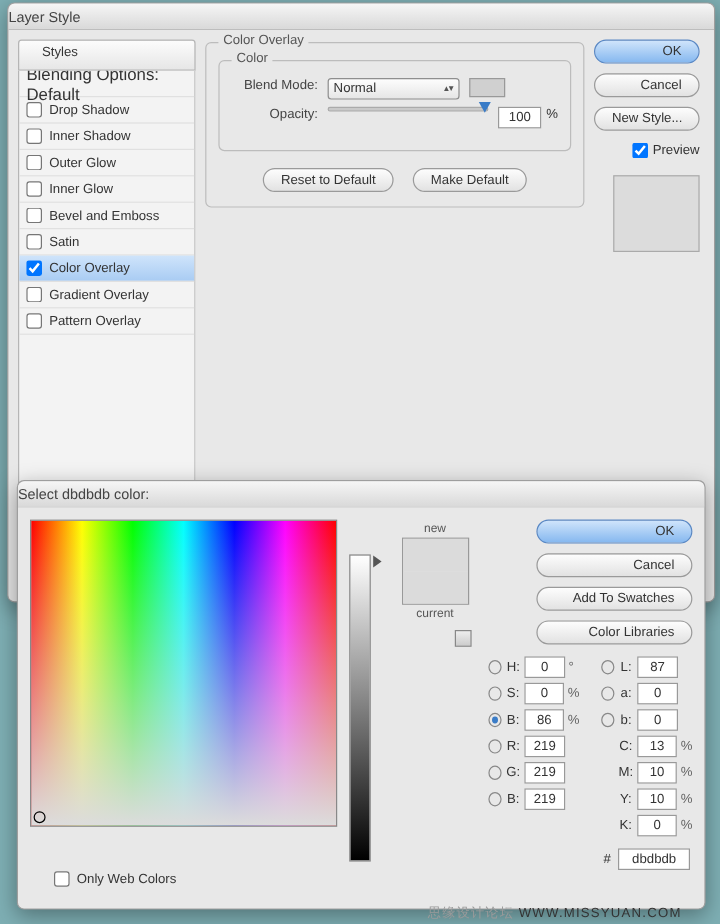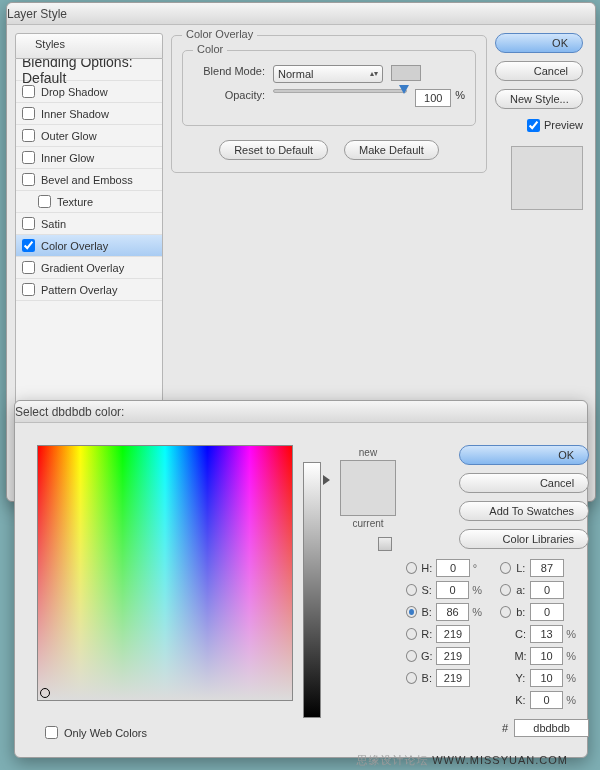--- a/index.html
+++ b/index.html
@@ -33,21 +33,21 @@
 .slider .thumb{position:absolute;right:-3px;top:-5px;width:0;height:0;border-left:5px solid transparent;border-right:5px solid transparent;border-top:9px solid #3a7cc7}
 .num{width:36px;height:18px;border:1px solid #999;background:#fff;text-align:center;line-height:16px}
 .btn-row{display:flex;gap:16px;justify-content:center;margin-top:14px}
 .btn{height:20px;padding:0 14px;border:1px solid #9a9a9a;border-radius:10px;background:linear-gradient(#fdfdfd,#e2e2e2);line-height:18px;cursor:pointer;text-align:right;white-space:nowrap}
 .btn.primary{background:linear-gradient(#cfe4fb,#86b8ef);border-color:#5a88c4}
 .right-col{width:88px;display:flex;flex-direction:column;gap:8px;align-items:stretch}
 .right-col .btn{width:88px}
 .prev-check{display:flex;align-items:flex-start;justify-content:flex-end;gap:4px;margin-top:2px}
 .prev-box{width:72px;height:64px;border:1px solid #aaa;background:#dcdcdc;margin-top:6px;margin-left:auto}
 .cp{left:14px;top:400px;width:574px;height:358px}
-.cp-body{display:flex;padding:22px;gap:10px;height:calc(100% - 22px)}
+.cp-body{display:flex;padding:10px;gap:10px;height:calc(100% - 22px)}
 .spectrum{width:256px;height:256px;border:1px solid #888;position:relative;background:linear-gradient(to top,#dcdcdc,rgba(220,220,220,0)),linear-gradient(to right,red,#ff0,#0f0,#0ff,#00f,#f0f,red)}
 .spectrum .cursor{position:absolute;left:2px;bottom:2px;width:10px;height:10px;border:1px solid #000;border-radius:50%;background:transparent}
 .hue-col{display:flex;align-items:center}
 .hue-bar{width:18px;height:256px;border:1px solid #888;background:linear-gradient(#fff,#000)}
 .hue-ptr{width:0;height:0;border-top:5px solid transparent;border-bottom:5px solid transparent;border-left:7px solid #555;margin-left:2px;align-self:flex-start;margin-top:30px}
 .mid-col{width:70px;display:flex;flex-direction:column;align-items:center}
 .nc-label{font-size:10px;color:#555;margin:2px 0}
 .nc-box{width:56px;height:56px;border:1px solid #999}
 .nc-box .half{height:50%}
 .cube{width:14px;height:14px;border:1px solid #888;background:linear-gradient(#eee,#ccc);margin-top:6px;align-self:flex-end;margin-right:4px}
@@ -90,24 +90,20 @@
             <span>Outer Glow</span>
           </div>
           <div class="sl-row">
             <input type="checkbox" style="">
             <span>Inner Glow</span>
           </div>
           <div class="sl-row">
             <input type="checkbox" style="">
             <span>Bevel and Emboss</span>
           </div>
-          <div class="sl-row indent">
-            <input type="checkbox" style="">
-            <span>Texture</span>
-          </div>
           <div class="sl-row">
             <input type="checkbox" style="">
             <span>Satin</span>
           </div>
           <div class="sl-row sel">
             <input type="checkbox" checked="" style="">
             <span>Color Overlay</span>
           </div>
           <div class="sl-row">
             <input type="checkbox" style="">
@@ -264,21 +260,21 @@
           <div class="val-cell"></div>
           <div class="val-cell">
             <span style="width: 12px;"></span>
             <span class="k">K:</span>
             <div class="num">0</div>
             <span class="u">%</span>
           </div>
         </div>
       <div class="hex-row">
         <span>#</span>
-        <div class="num" style="width:75px">dbdbdb</div>
+        <div class="num" style="width:60px">dbdbdb</div>
       </div>
     </div>
   </div>
   <label class="owc">
     <input type="checkbox" style="">
     <span>Only Web Colors</span>
   </label>
 </div>
 
 <div class="watermark-bot">

